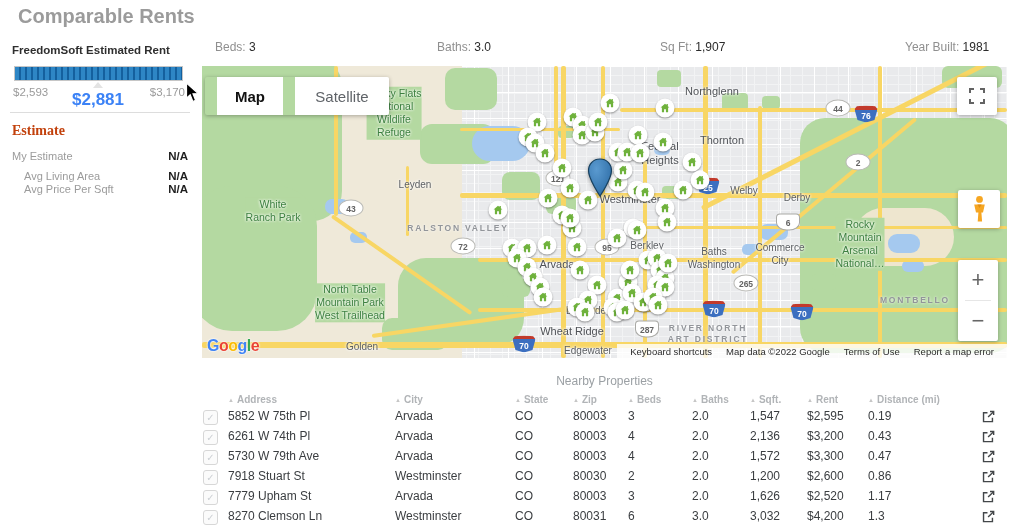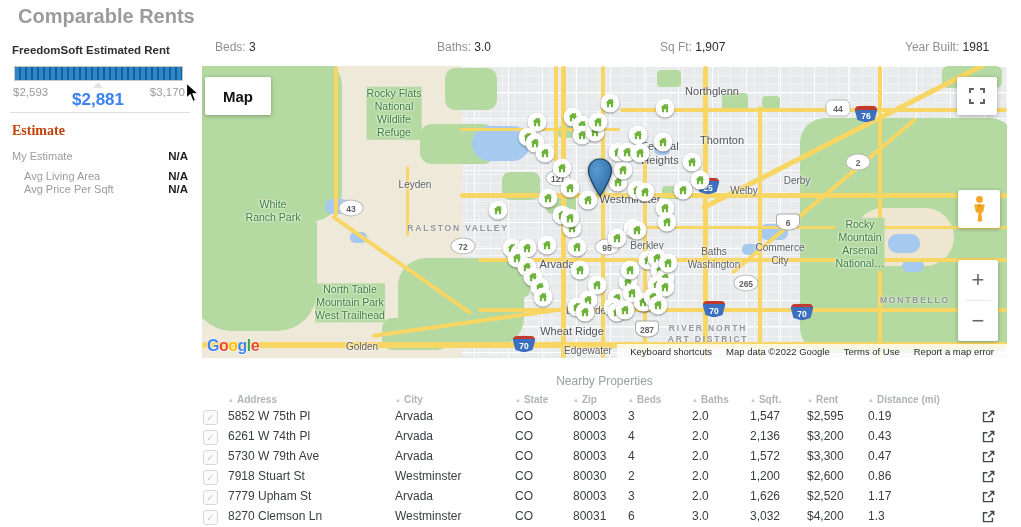--- a/index.html
+++ b/index.html
@@ -58,21 +58,21 @@
              font-size:8.5px;font-weight:bold;color:#636363;padding:0 2px;}
   .shield.i{width:23px;height:17px;color:#fff;font-size:8.5px;font-weight:bold;padding-top:3px;box-sizing:border-box;
             background:linear-gradient(#c23a2c 0 4px,#3c6fc0 4px);
             clip-path:polygon(50% 0,90% 5%,100% 22%,87% 86%,50% 100%,13% 86%,0 22%,10% 5%);}
   .marker{position:absolute;width:19px;height:19px;border-radius:50%;background:#fff;transform:translate(-50%,-50%);
           box-shadow:0 1px 2px rgba(0,0,0,.4);display:flex;align-items:center;justify-content:center;cursor:pointer;}
   #pin{position:absolute;left:385px;top:92px;filter:drop-shadow(0 1px 2px rgba(0,0,0,.35));}
 
   
   #maptype{position:absolute;left:3px;top:11px;display:flex;box-shadow:0 1px 4px rgba(0,0,0,.3);border-radius:2px;overflow:hidden;}
-  #maptype .mt-btn{height:38px;display:flex;align-items:center;justify-content:center;background:#fff;font-size:15px;cursor:pointer;}
+  #maptype .mt-btn{height:38px;display:flex;align-items:center;justify-content:center;background:#fff;font-size:15px;cursor:pointer;margin-left:12px;}
   #btn-map{width:66px;font-weight:bold;color:#111;}
   #btn-satellite{width:94px;color:#5f6368;}
   #fullscreen{position:absolute;left:755px;top:11px;width:40px;height:38px;background:#fff;border-radius:2px;
               box-shadow:0 1px 4px rgba(0,0,0,.3);display:flex;align-items:center;justify-content:center;cursor:pointer;}
   #pegman{position:absolute;left:756px;top:124px;width:42px;height:38px;background:#fff;border-radius:2px;
           box-shadow:0 1px 4px rgba(0,0,0,.3);display:flex;align-items:center;justify-content:center;cursor:pointer;}
   #zoomctrl{position:absolute;left:756px;top:194px;width:40px;height:81px;background:#fff;border-radius:2px;
             box-shadow:0 1px 4px rgba(0,0,0,.3);display:flex;flex-direction:column;}
   #zoomctrl .z-btn{flex:1;display:flex;align-items:center;justify-content:center;font-size:22px;color:#666;cursor:pointer;}
   #zoomctrl .z-div{height:1px;background:#e6e6e6;margin:0 7px;}
@@ -189,39 +189,39 @@
       <div class="road" style="left: 500px; top: 140px; width: 340px; height: 5px; transform: rotate(-27deg);"></div>
       <div class="road" style="left: 530px; top: 205px; width: 240px; height: 4px; transform: rotate(-40deg);"></div>
       <div class="road" style="left: 130px; top: 148px; width: 170px; height: 4px; transform: rotate(35deg);"></div>
       <div class="road" style="left: 170px; top: 268px; width: 200px; height: 4px; transform: rotate(-8deg);"></div>
     </div>
   <div id="g-shields">
       <div class="shield state" style="left: 149px; top: 142px;">43</div>
       <div class="shield state" style="left: 261px; top: 180px;">72</div>
       <div class="shield state" style="left: 356px; top: 112px;">121</div>
       <div class="shield state" style="left: 405px; top: 181px;">95</div>
-      <div class="shield state" style="left: 636px; top: 42px; border-radius: 6px;">44</div>
+      <div class="shield state" style="left: 636px; top: 42px;">44</div>
       <div class="shield state" style="left: 656px; top: 96px;">2</div>
       <div class="shield state" style="left: 544px; top: 217px;">265</div>
       <div class="shield us" style="left: 586px; top: 156px;">6</div>
       <div class="shield us" style="left: 445px; top: 263px;">287</div>
       <div class="shield i" style="left: 664px; top: 48px;">76</div>
       <div class="shield i" style="left: 506px; top: 120px;">25</div>
       <div class="shield i" style="left: 512px; top: 243px;">70</div>
       <div class="shield i" style="left: 600px; top: 246px;">70</div>
       <div class="shield i" style="left: 322px; top: 278px;">70</div>
     </div>
   <div id="g-labels">
       <div class="map-label city" style="left: 510px; top: 26px;">Northglenn</div>
       <div class="map-label city" style="left: 520px; top: 75px;">Thornton</div>
       <div class="map-label city" style="left: 458px; top: 88px;">Federal
 Heights</div>
       <div class="map-label city" style="left: 428px; top: 134px;">Westminster</div>
       <div class="map-label city-sm" style="left: 542px; top: 125px;">Welby</div>
-      <div class="map-label city-sm" style="left: 595px; top: 115px;">Derby</div>
+      <div class="map-label city-sm" style="left: 595px; top: 132px;">Derby</div>
       <div class="map-label city-sm" style="left: 445px; top: 180px;">Berkley</div>
       <div class="map-label city-sm" style="left: 512px; top: 192px;">Baths
 Washington</div>
       <div class="map-label city-sm" style="left: 578px; top: 188px;">Commerce
 City</div>
       <div class="map-label city" style="left: 355px; top: 199px;">Arvada</div>
       <div class="map-label city-sm" style="left: 213px; top: 119px;">Leyden</div>
       <div class="map-label city-sm" style="left: 160px; top: 281px;">Golden</div>
       <div class="map-label city" style="left: 370px; top: 266px;">Wheat Ridge</div>
       <div class="map-label city-sm" style="left: 384px; top: 245px;">Lakeside</div>
@@ -609,20 +609,21 @@
           <stop offset="0%" stop-color="#5a9ad0"></stop>
             <stop offset="100%" stop-color="#2d6ca5"></stop>
         </radialGradient>
       </defs>
       <path d="M13 1C6.4 1 1.5 6 1.5 12.5 1.5 21 13 38 13 38s11.5-17 11.5-25.5C24.5 6 19.6 1 13 1z" fill="url(#pingrad)" stroke="#17405f" stroke-width="1.2"></path>
     </svg>
   </div>
 
   <div id="maptype">
     <div id="btn-map" class="mt-btn">Map</div>
+    <div id="btn-satellite" class="mt-btn">Satellite</div>
   </div>
 
   <div id="fullscreen">
     <svg width="16" height="16" viewBox="0 0 16 16" fill="none" stroke="#636363" stroke-width="2">
       <path d="M1 5V1h4M11 1h4v4M15 11v4h-4M5 15H1v-4"></path>
     </svg>
   </div>
 
   <div id="pegman">
     <svg width="15" height="28" viewBox="0 0 15 28">

